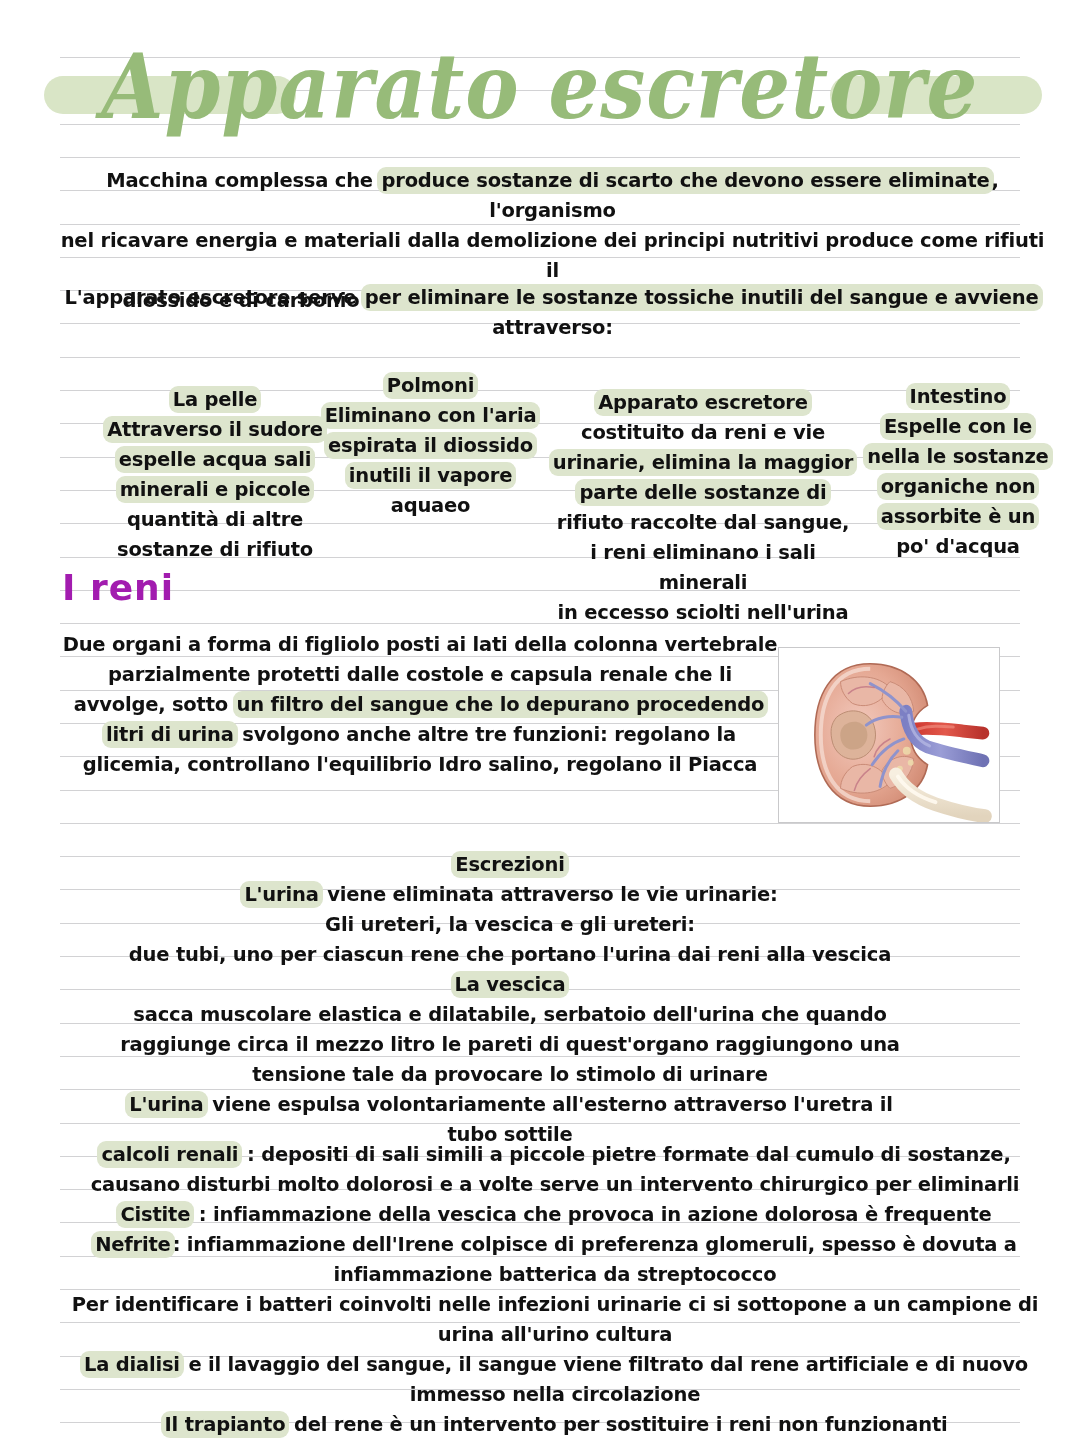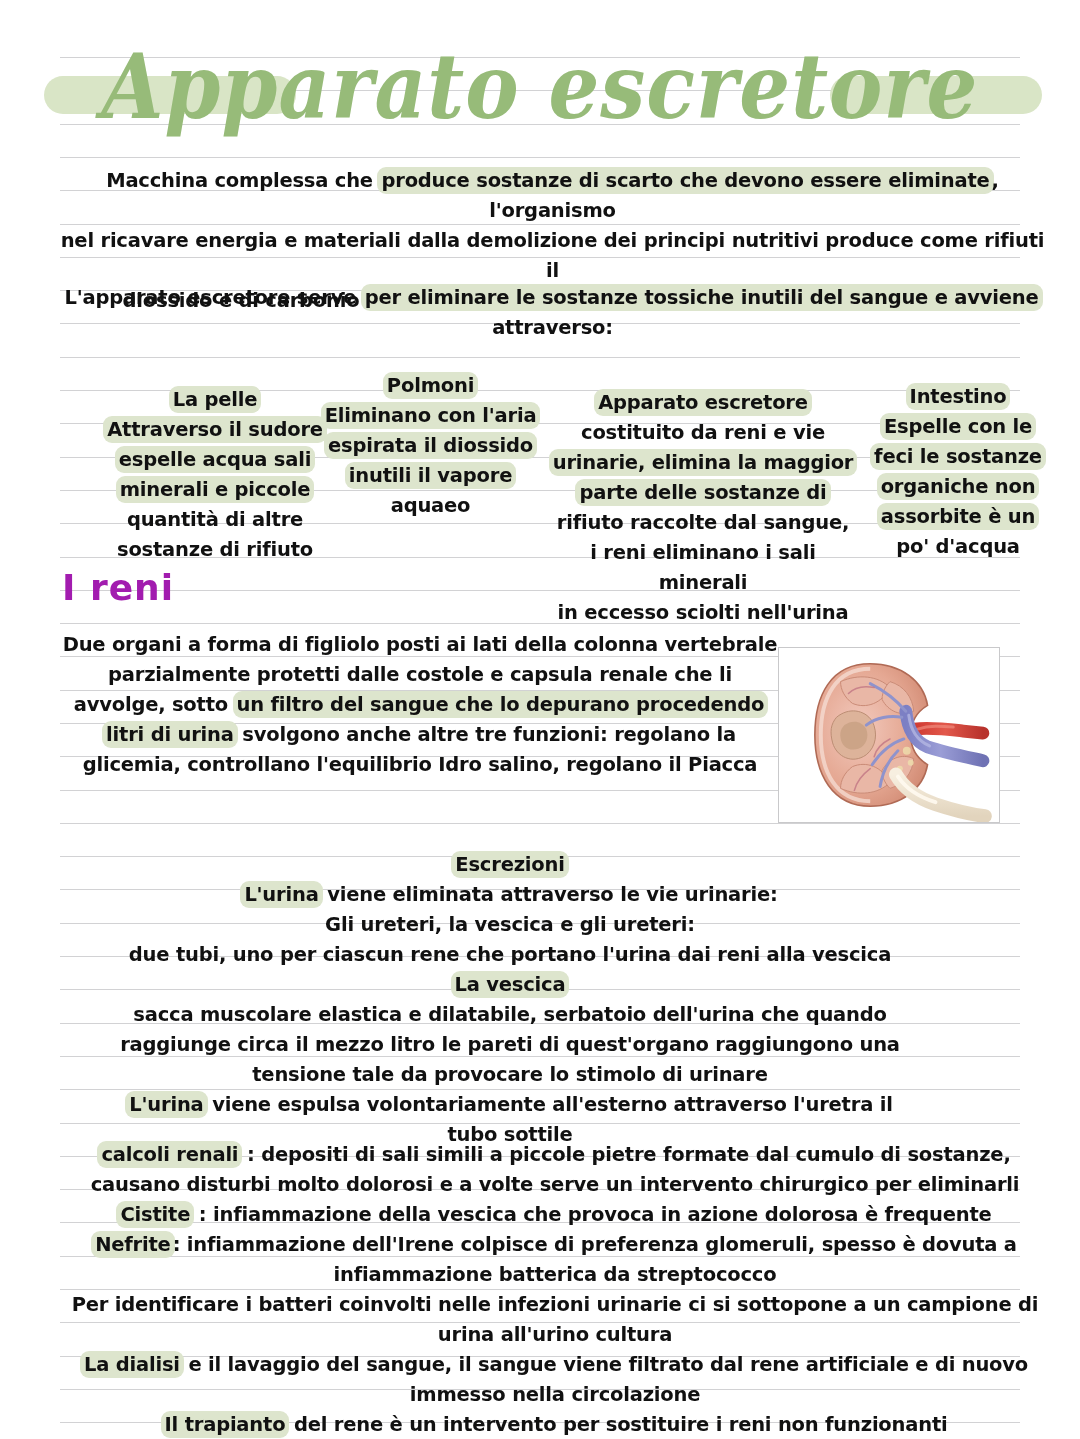--- a/index.html
+++ b/index.html
@@ -169,21 +169,21 @@
     <div class="doc-title">Apparato escretore</div>
   </div>
 
   <div class="note" id="p1"><span>Macchina complessa che </span><span class="hl">produce sostanze di scarto che devono essere eliminate</span><span>, l'organismo</span><br><span>nel ricavare energia e materiali dalla demolizione dei principi nutritivi produce come rifiuti il</span><br><span>diossido e di carbonio e acqua che vengono eliminati attraverso la respirazione</span></div>
 
   <div class="note" id="p2"><span>L'apparato escretore serve </span><span class="hl">per eliminare le sostanze tossiche inutili del sangue e avviene</span><br><span>attraverso:</span></div>
 
   <div class="note col" id="col1"><span class="hl">La pelle</span><br><span class="hl">Attraverso il sudore</span><br><span class="hl">espelle acqua sali</span><br><span class="hl">minerali e piccole</span><br><span>quantità di altre</span><br><span>sostanze di rifiuto</span></div>
   <div class="note col" id="col2"><span class="hl">Polmoni</span><br><span class="hl">Eliminano con l'aria</span><br><span class="hl">espirata il diossido</span><br><span class="hl">inutili il vapore</span><br><span>aquaeo</span></div>
   <div class="note col" id="col3"><span class="hl">Apparato escretore</span><br><span>costituito da reni e vie</span><br><span class="hl">urinarie, elimina la maggior</span><br><span class="hl">parte delle sostanze di</span><br><span>rifiuto raccolte dal sangue,</span><br><span>i reni eliminano i sali minerali</span><br><span>in eccesso sciolti nell'urina</span></div>
-  <div class="note col" id="col4"><span class="hl">Intestino</span><br><span class="hl">Espelle con le</span><br><span class="hl">feci le sostanze</span><br><span class="hl">organiche non</span><br><span class="hl">assorbite è un</span><br><span>po' d'acqua</span></div>
+  <div class="note col" id="col4"><span class="hl">Intestino</span><br><span class="hl">Espelle con le</span><br><span class="hl">nella le sostanze</span><br><span class="hl">organiche non</span><br><span class="hl">assorbite è un</span><br><span>po' d'acqua</span></div>
 
   <div class="section-head" id="h-reni">I reni</div>
 
   <div class="note" id="p3"><span>Due organi a forma di figliolo posti ai lati della colonna vertebrale</span><br><span>parzialmente protetti dalle costole e capsula renale che li</span><br><span>avvolge, sotto </span><span class="hl">un filtro del sangue che lo depurano procedendo</span><br><span class="hl">litri di urina</span><span> svolgono anche altre tre funzioni: regolano la</span><br><span>glicemia, controllano l'equilibrio Idro salino, regolano il Piacca</span></div>
 
   <div class="figure">
     <svg viewBox="0 0 222 176" xmlns="http://www.w3.org/2000/svg">
       <defs>
         <radialGradient id="kg" cx="40%" cy="45%" r="70%">
           <stop offset="0%" stop-color="#f2c9bd"></stop>

